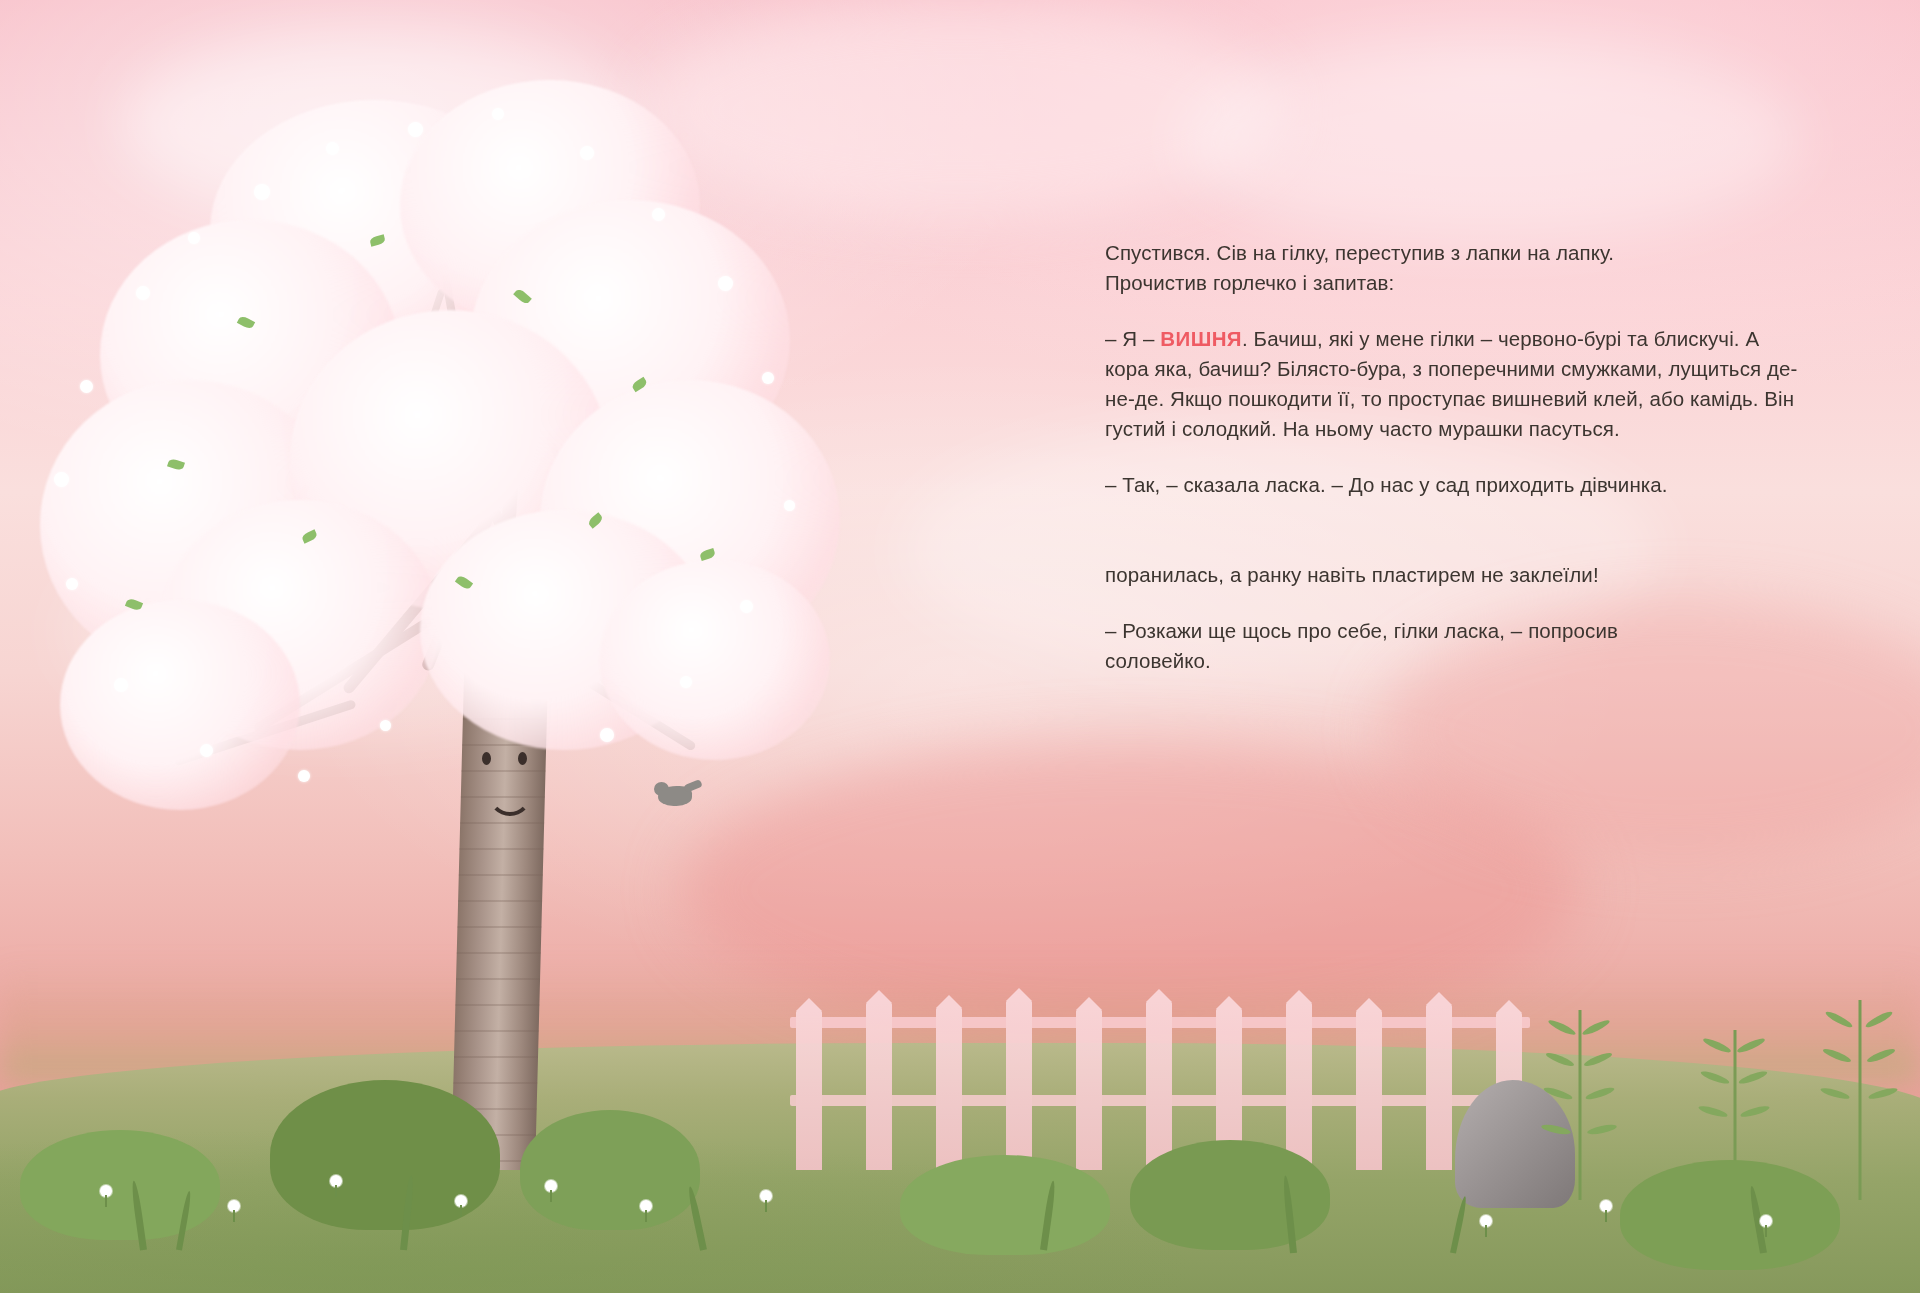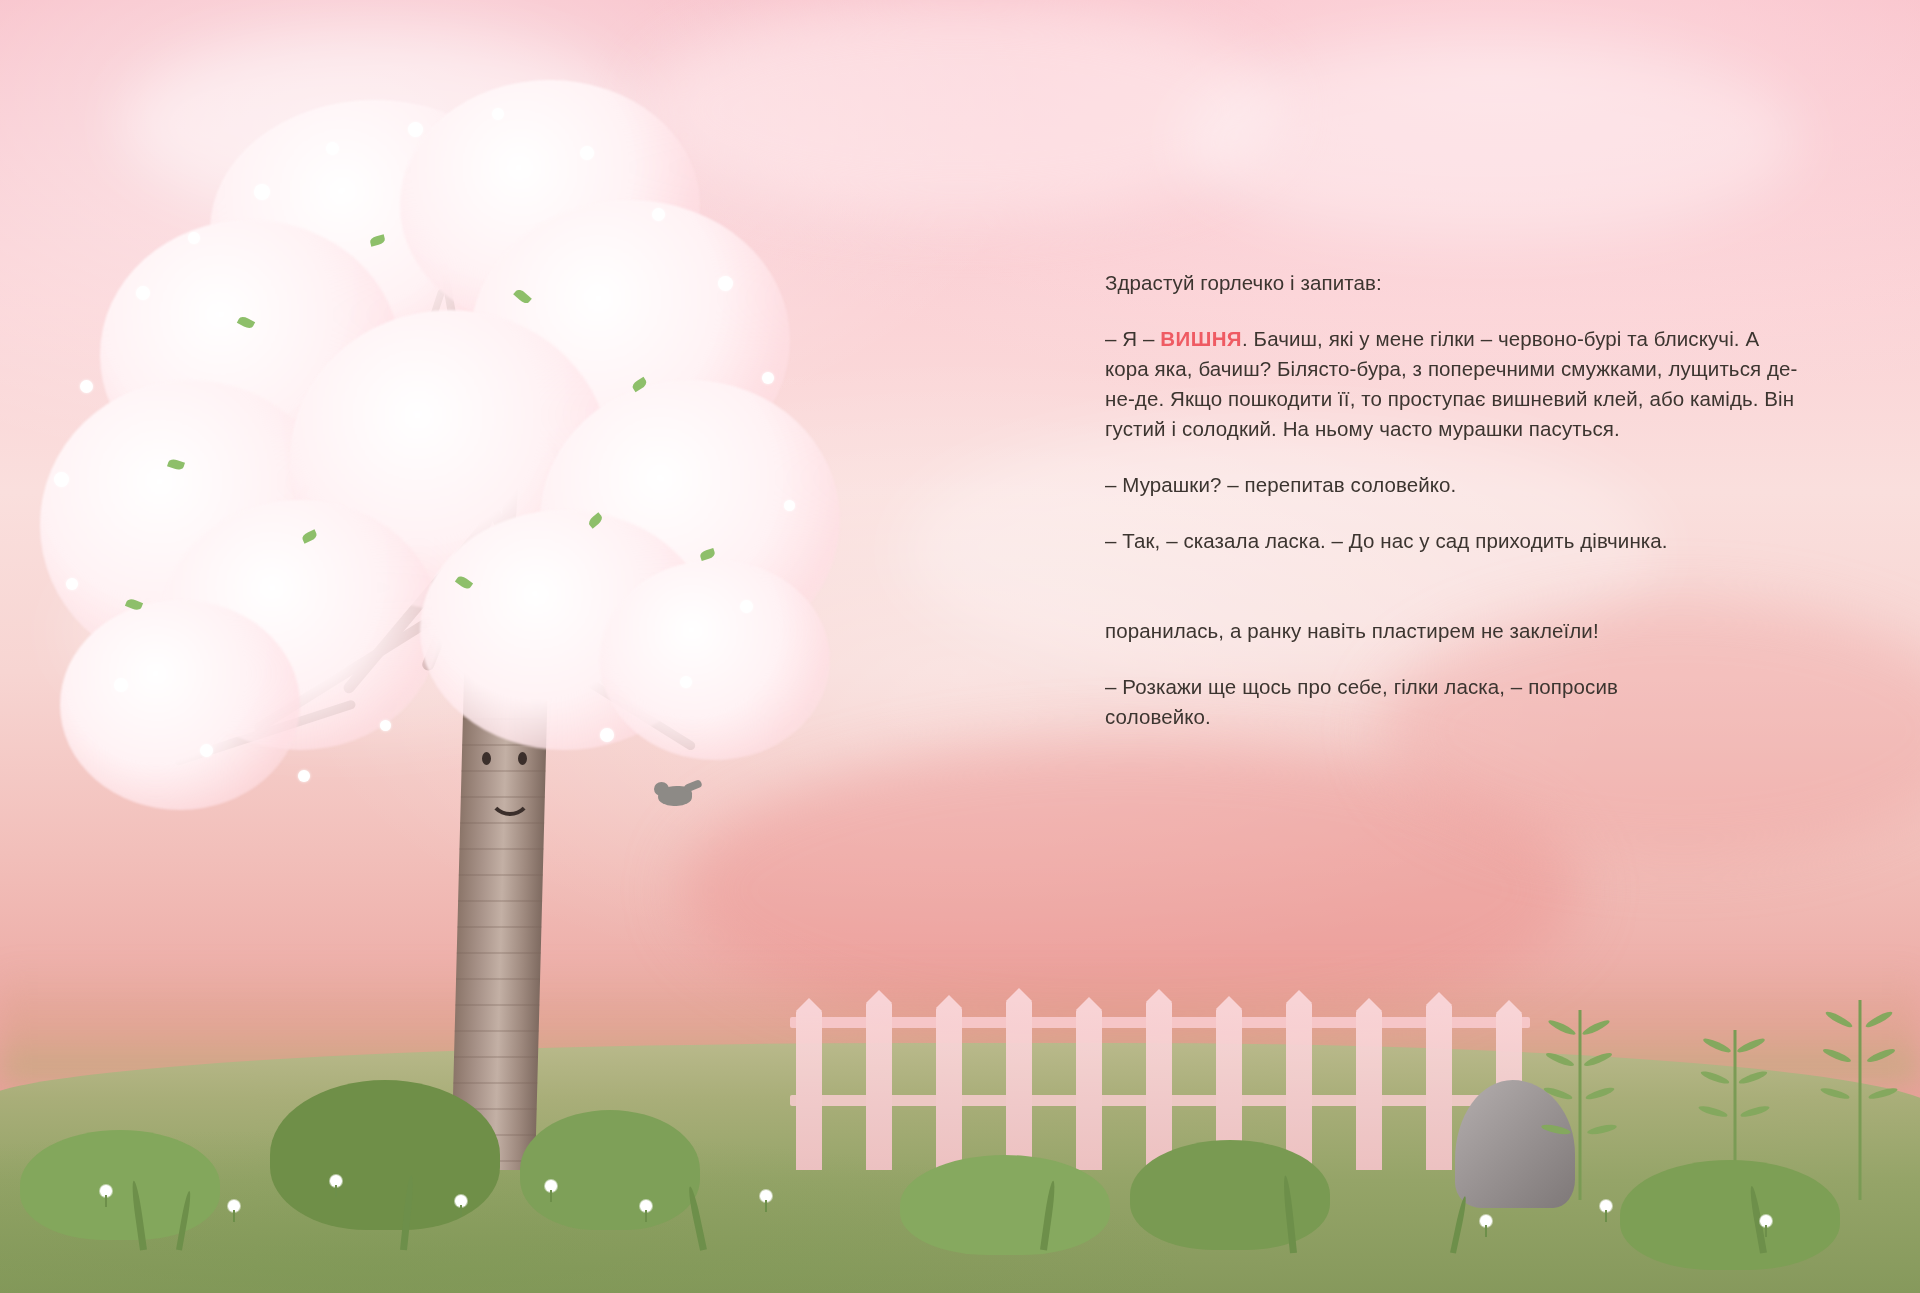--- a/index.html
+++ b/index.html
@@ -382,30 +382,27 @@
   <div class="flower" style="left: 545px;  top: 1180px;"></div>
   <div class="flower" style="left: 640px;  top: 1200px;"></div>
   <div class="flower" style="left: 760px;  top: 1190px;"></div>
   <div class="flower" style="left: 1480px; top: 1215px;"></div>
   <div class="flower" style="left: 1600px; top: 1200px;"></div>
   <div class="flower" style="left: 1760px; top: 1215px;"></div>
 
   <div class="text-col">
 
     <p class="para">
-      <br>
-      <span>Здрастуй горлечко і запитав:</span>
+      <span>Спустився. Сів на гілку, переступив з лапки на лапку.</span><br>
+      <span>Прочистив горлечко і запитав:</span>
     </p>
 
 
     <p class="para"><span>– Я – </span><span class="highlight">ВИШНЯ</span><span>. Бачиш, які у мене гілки – червоно-бурі та блискучі. А кора яка, бачиш? Білясто-бура, з поперечними смужками, лущиться де-не-де. Якщо пошкодити її, то проступає вишневий клей, або камідь. Він густий і солодкий. На ньому часто мурашки пасуться.</span></p>
 
-    <p class="para">
-      <span>– Мурашки? – перепитав соловейко.</span>
-    </p>
 
     <p class="para">
       <span>– Так, – сказала ласка. – До нас у сад приходить дівчинка.</span><br>
       <br>
       <br>
       <span>поранилась, а ранку навіть пластирем не заклеїли!</span>
     </p>
 
     <p class="para">
       <span>– Розкажи ще щось про себе, гілки ласка, – попросив</span><br>

